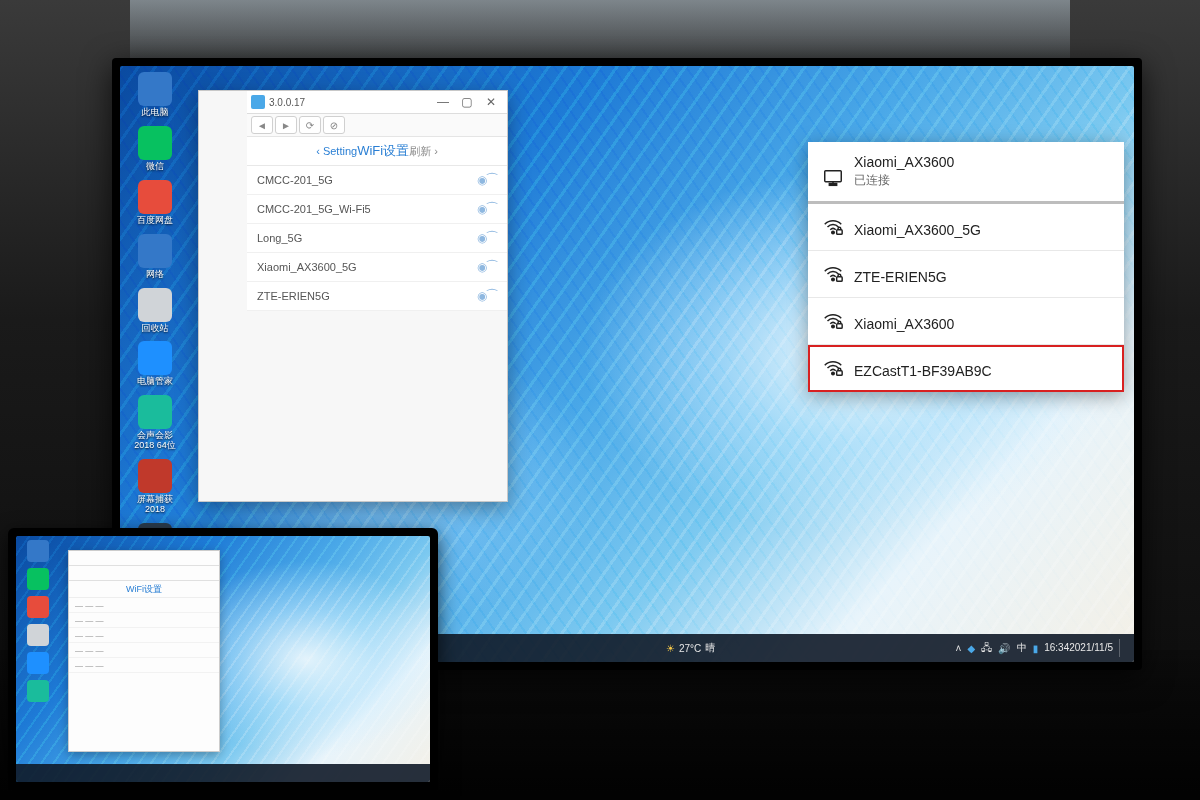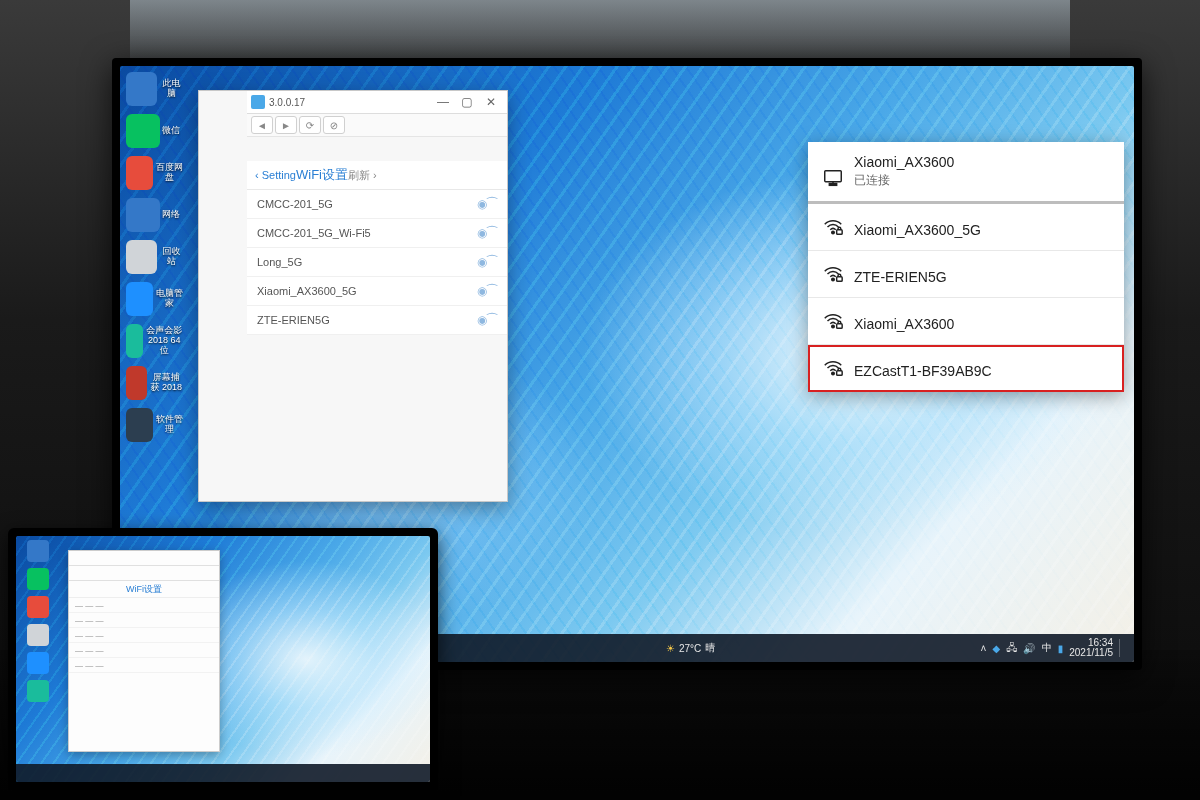--- a/index.html
+++ b/index.html
@@ -11,32 +11,32 @@
       radial-gradient(ellipse 380px 260px at 72% 48%, rgba(255,255,255,.85) 0%, rgba(200,235,255,.55) 35%, rgba(60,150,220,0) 70%),
       radial-gradient(ellipse 280px 200px at 28% 70%, rgba(180,225,255,.55) 0%, rgba(40,120,210,0) 70%),
       linear-gradient(135deg,#0a4aa0 0%,#1e7ad6 30%,#4aa8e8 50%,#7cc9f0 65%,#e8f4fb 80%,#f4f0e6 100%);
     overflow:hidden;}
   .feather{position:absolute;inset:0;background:
     repeating-linear-gradient(125deg, rgba(255,255,255,.18) 0 3px, rgba(255,255,255,0) 3px 14px),
     repeating-linear-gradient(55deg, rgba(20,80,160,.15) 0 2px, rgba(20,80,160,0) 2px 12px);
     mix-blend-mode:overlay;}
   
   .dicons{position:absolute;left:6px;top:6px;width:58px;display:flex;flex-direction:column;gap:8px;}
-  .dicon{display:flex;flex-direction:row;align-items:center;gap:2px;font-size:9px;color:#fff;text-shadow:0 1px 2px rgba(0,0,0,.9);}
+  .dicon{display:flex;flex-direction:column;align-items:center;gap:2px;font-size:9px;color:#fff;text-shadow:0 1px 2px rgba(0,0,0,.9);}
   .dicon .box{width:34px;height:34px;border-radius:6px;display:flex;align-items:center;justify-content:center;font-size:18px;color:#fff;}
   .dicon .lbl{max-width:54px;text-align:center;line-height:1.1;}
   
   .appwin{position:absolute;left:78px;top:24px;width:260px;height:410px;background:#f7f7f7;border:1px solid #c8c8c8;box-shadow:0 6px 20px rgba(0,0,0,.35);padding-left:48px;}
   .appwin .titlebar{height:22px;background:#fff;border-bottom:1px solid #ddd;display:flex;align-items:center;padding:0 4px;font-size:10px;color:#555;}
   .appwin .titlebar .ticon{width:14px;height:14px;background:#4aa8e8;border-radius:2px;margin-right:4px;}
   .appwin .titlebar .spacer{flex:1;}
   .appwin .winbtn{width:24px;text-align:center;color:#666;font-size:12px;cursor:pointer;}
   .appwin .toolbar{height:22px;background:#fafafa;border-bottom:1px solid #e5e5e5;display:flex;align-items:center;gap:2px;padding:0 4px;}
   .appwin .tbtn{width:20px;height:16px;border:1px solid #d0d0d0;border-radius:3px;background:#fff;font-size:10px;color:#888;display:flex;align-items:center;justify-content:center;}
-  .appwin .header{height:28px;display:flex;align-items:center;justify-content:flex-start;padding:0 8px;font-size:12px;color:#2a7fd4;background:#fff;border-bottom:1px solid #e8e8e8;margin-top:24px;}
+  .appwin .header{height:28px;display:flex;align-items:center;justify-content:center;padding:0 8px;font-size:12px;color:#2a7fd4;background:#fff;border-bottom:1px solid #e8e8e8;}
   .appwin .header .back{color:#2a7fd4;font-size:11px;}
   .appwin .header .htitle{font-size:13px;font-weight:500;}
   .appwin .header .refresh{color:#888;font-size:11px;}
   .appwin .body{background:#fff;}
   .appwin .addnet{padding:6px 10px;font-size:11px;color:#2a7fd4;border-bottom:1px solid #f0f0f0;background:#f5f9fd;}
   .appwin .netrow{display:flex;align-items:center;justify-content:space-between;padding:7px 10px;border-bottom:1px solid #f0f0f0;font-size:11px;color:#555;cursor:pointer;}
   .appwin .wifi-ic{color:#8fb8e0;font-size:12px;}
   
   .flyout{position:absolute;right:10px;top:76px;width:316px;background:#fff;box-shadow:0 4px 18px rgba(0,0,0,.35);}
   .flyout .frow{display:flex;align-items:flex-end;gap:10px;padding:12px 14px;border-bottom:1px solid #e8e8e8;font-size:14px;color:#222;cursor:pointer;}
@@ -44,21 +44,21 @@
   .flyout .frow.sep-heavy{border-top:1px solid #bdbdbd;}
   .flyout .frow .ficon{width:22px;height:22px;flex-shrink:0;}
   .flyout .frow .ftxt{display:flex;flex-direction:column;gap:2px;}
   .flyout .frow .fsub{font-size:12px;color:#666;}
   .flyout .frow.highlight{outline:2px solid #d82020;outline-offset:-2px;}
   .wic{display:block;}
   
   .taskbar{position:absolute;left:0;right:0;bottom:0;height:28px;background:rgba(15,25,40,.9);display:flex;align-items:center;justify-content:flex-end;padding:0 6px;gap:6px;font-size:10px;color:#e8e8e8;}
   .taskbar .tray{display:flex;align-items:center;gap:6px;}
   .taskbar .weather{display:flex;align-items:center;gap:4px;margin-right:auto;margin-left:540px;}
-  .taskbar .clock{display:flex;flex-direction:column;align-items:flex-end;line-height:1.05;font-size:10px;}
+  .taskbar .clock{display:flex;flex-direction:row;align-items:flex-end;line-height:1.05;font-size:10px;}
   
   .laptop{position:absolute;left:8px;top:528px;width:430px;height:262px;background:#000;border-radius:6px 6px 0 0;box-shadow:0 6px 20px rgba(0,0,0,.7);}
   .lapscreen{position:absolute;left:8px;top:8px;right:8px;bottom:8px;border-radius:2px;overflow:hidden;
     background:
       radial-gradient(ellipse 200px 140px at 70% 50%, rgba(255,255,255,.8) 0%, rgba(200,235,255,.5) 35%, rgba(60,150,220,0) 70%),
       linear-gradient(135deg,#0a4aa0 0%,#1e7ad6 30%,#4aa8e8 50%,#7cc9f0 65%,#e8f4fb 80%,#f4f0e6 100%);}
   .lapscreen .feather2{position:absolute;inset:0;background:
     repeating-linear-gradient(125deg, rgba(255,255,255,.18) 0 2px, rgba(255,255,255,0) 2px 10px);
     mix-blend-mode:overlay;}
   .lapscreen .mini-icons{position:absolute;left:4px;top:4px;width:36px;display:flex;flex-direction:column;gap:6px;}

